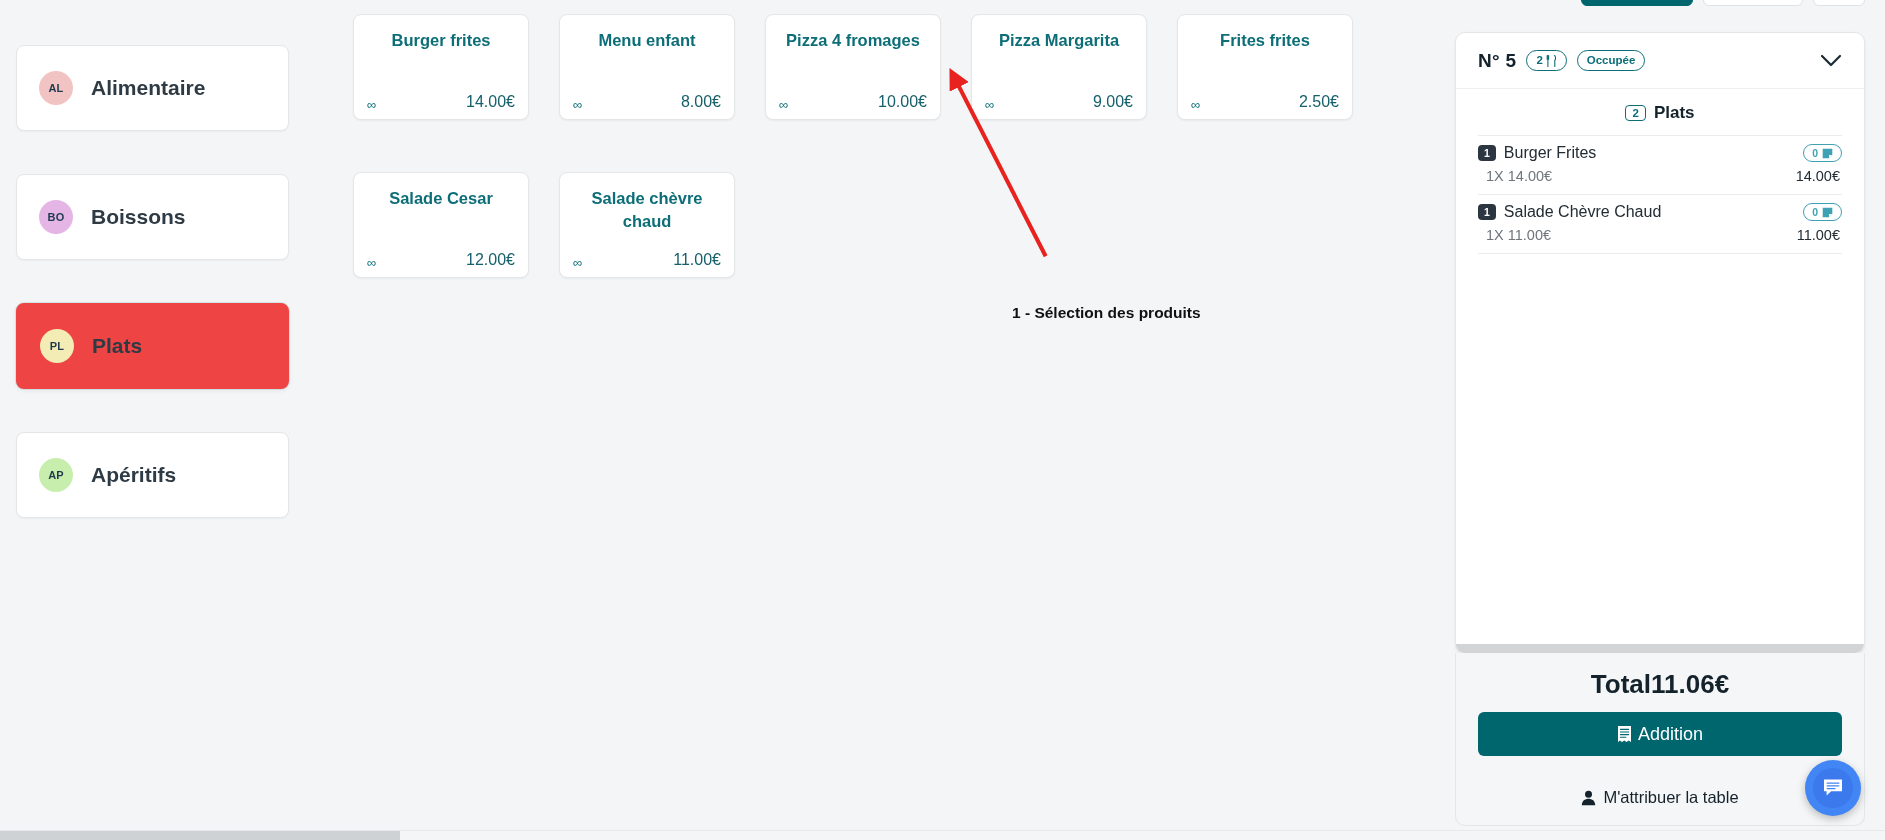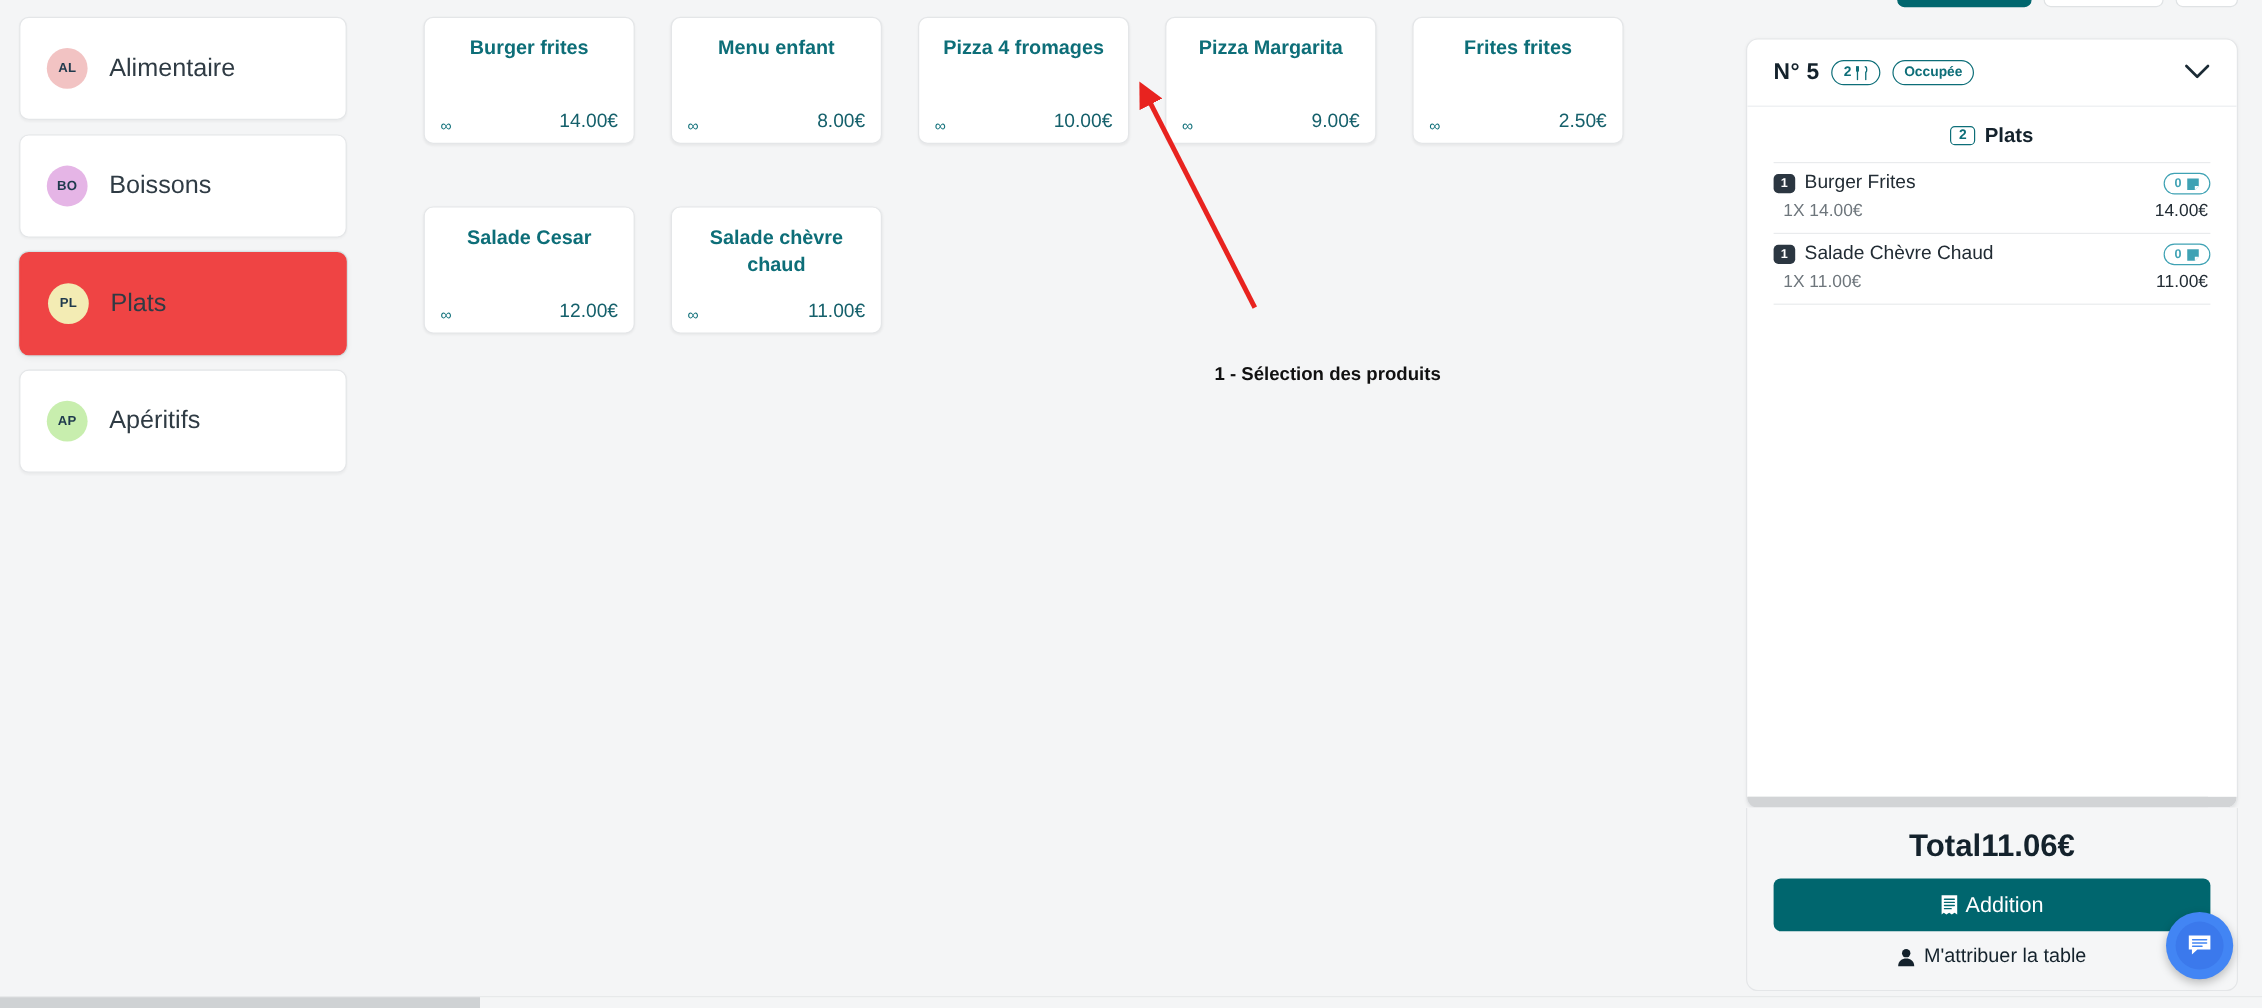--- a/index.html
+++ b/index.html
@@ -30,40 +30,41 @@
     background: #ffffff;
     border: 1px solid #e4e6e8;
     border-radius: 8px;
     height: 86px;
     display: flex;
     align-items: center;
     padding: 0 22px;
     gap: 18px;
     box-shadow: 0 1px 2px rgba(0,0,0,0.04);
     cursor: pointer;
+    margin-top: 31px;
   }
   .cat-card.selected {
     background: #ef4444;
     border: 2px solid #ef4444;
     box-shadow: 0 0 0 1px rgba(137,183,185,0.25), 0 2px 5px rgba(0,0,0,0.06);
   }
   .avatar {
     width: 34px; height: 34px;
     border-radius: 50%;
     display: flex; align-items: center; justify-content: center;
     font-size: 11px;
     font-weight: 600;
     color: #1f3a4d;
     letter-spacing: .2px;
     flex: 0 0 34px;
   }
   .cat-label {
     font-size: 21px;
     color: #2f3b44;
-    font-weight: 400;
+    font-weight: 700;
   }
 
   
   .products {
     flex: 1 1 auto;
     position: relative;
     padding: 14px 10px 0 48px;
   }
   .prod-grid {
     display: flex;
@@ -307,21 +308,21 @@
     height: 44px;
     font-size: 18px;
     font-family: "Liberation Sans", sans-serif;
     display: flex;
     align-items: center;
     justify-content: center;
     gap: 6px;
     cursor: pointer;
   }
   .assign-link {
-    margin-top: 12px;
+    margin-top: 32px;
     display: flex;
     align-items: center;
     justify-content: center;
     gap: 7px;
     font-size: 16.5px;
     color: #14222c;
     cursor: pointer;
   }
 
   

